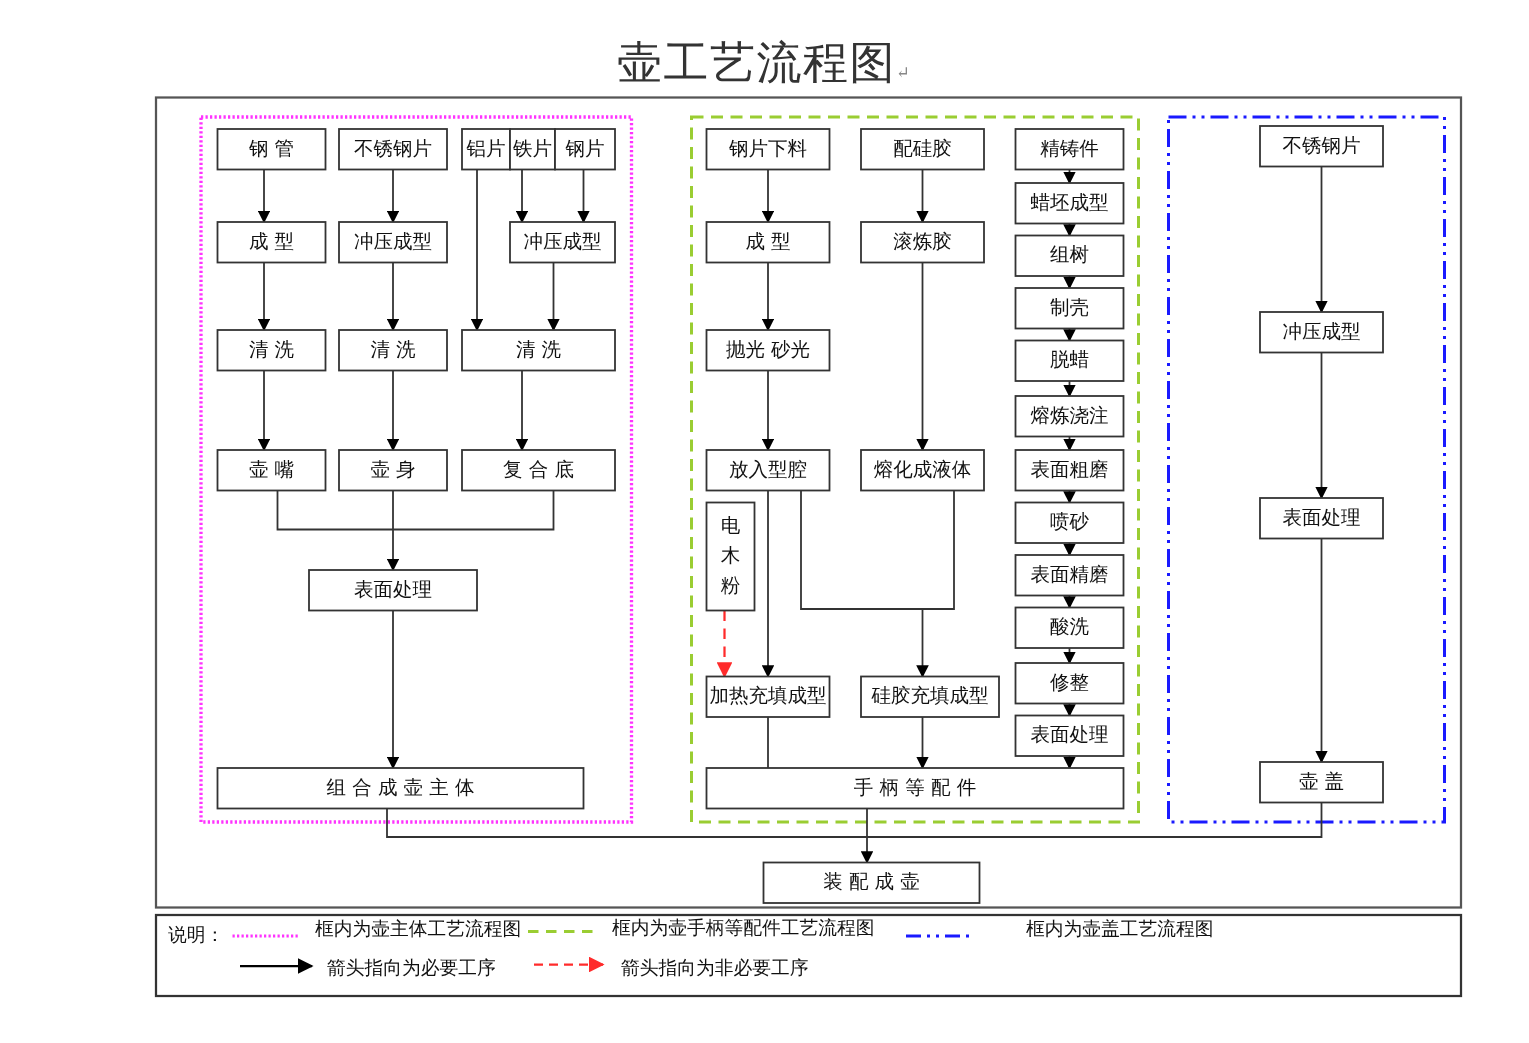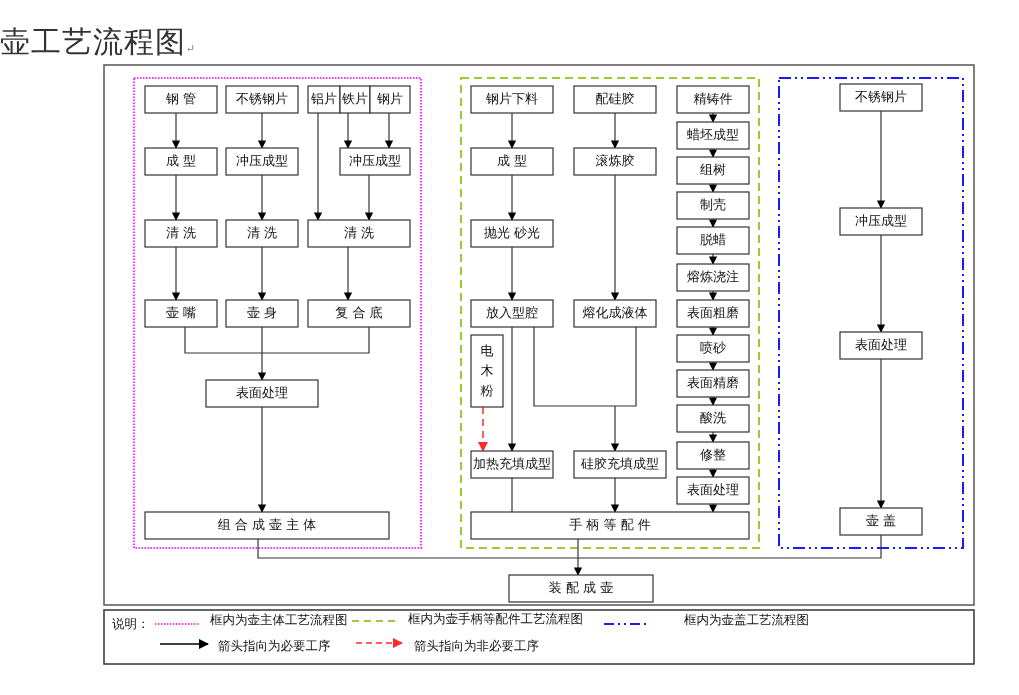--- a/index.html
+++ b/index.html
@@ -1,18 +1,18 @@
 <!DOCTYPE html>
 <html><head>
 <meta charset="utf-8">
 <style>
   html, body { margin:0; padding:0; background:#ffffff; }
   body { width:1019px; height:695px; position:relative; overflow:hidden;
          font-family:"DejaVu Sans", "Liberation Sans", sans-serif; color:#000; }
-  #title { position:absolute; left:0; width:1019px; top:22px; 
+  #title { position:absolute; left:0; width:1019px; top:22px; text-align:center;
            font-family:"DejaVu Serif", "Liberation Serif", serif; font-size:30px; color:#333; letter-spacing:1px; }
   #title .pm { font-size:11px; color:#888; }
   svg { position:absolute; left:0; top:0; }
   .node rect { fill:#fff; stroke:#333; stroke-width:1.2; }
   .node text { font-size:13px; fill:#111; dominant-baseline:middle; text-anchor:middle; }
   .edge { stroke:#333; stroke-width:1.2; fill:none; }
   .edge-red { stroke:#ff2b2b; stroke-width:1.5; fill:none; stroke-dasharray:7 5; }
   .legend-text { font-size:12.5px; fill:#111; dominant-baseline:middle; }
 </style>
 </head>

